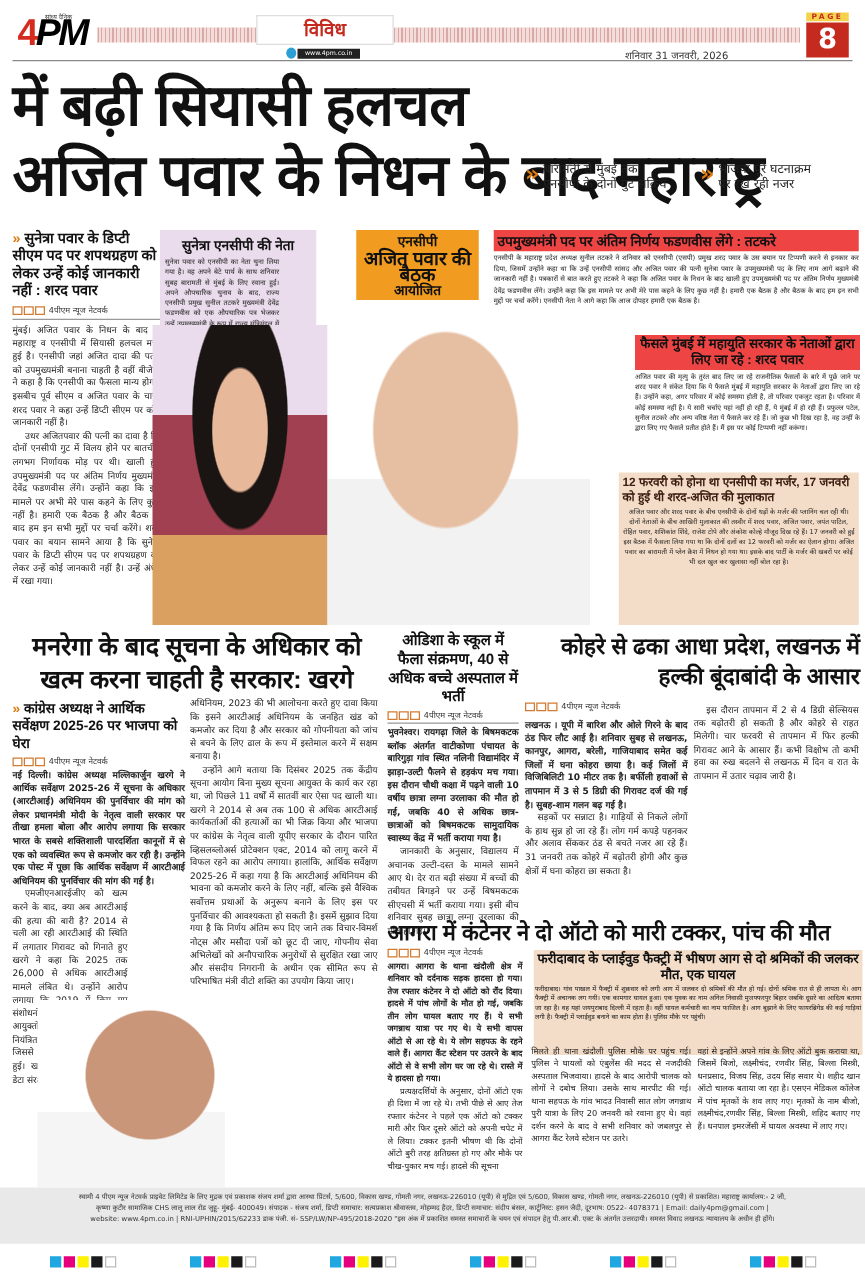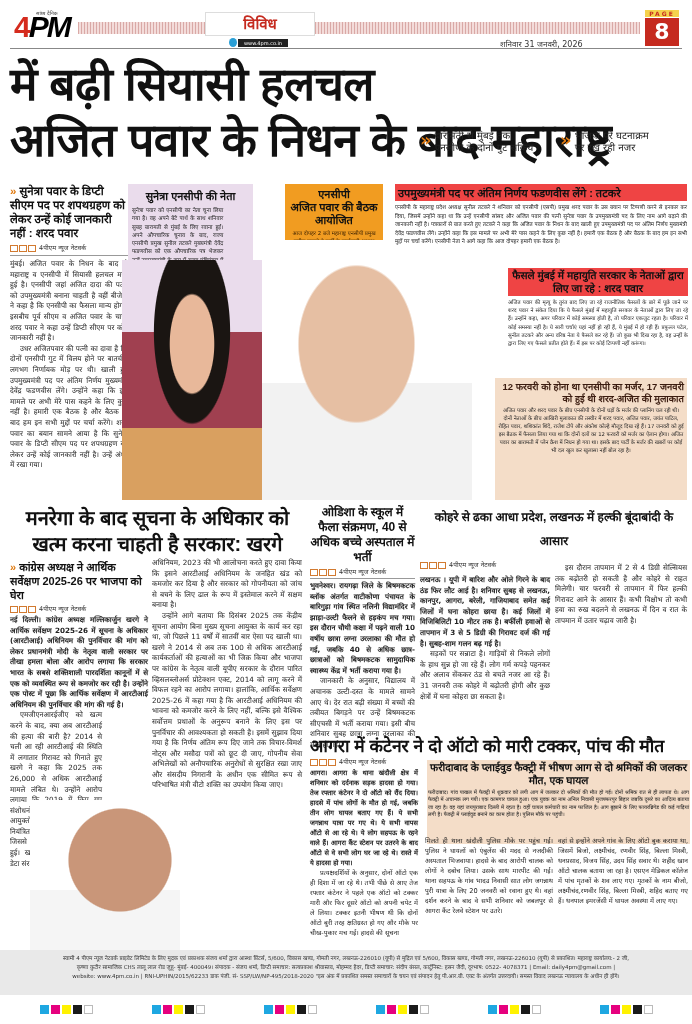--- a/index.html
+++ b/index.html
@@ -81,39 +81,39 @@
 </div>
 
 <div class="abs box-pink" style="left:128px;top:184px;width:125px;height:316px;padding:4px">
   <div class="sub-h" style="font-size:11px;text-align:center">सुनेत्रा एनसीपी की नेता</div>
   <div class="body-t" style="font-size:5.6px;line-height:8.3px;margin-top:3px;width:78%">सुनेत्रा पवार को एनसीपी का नेता चुना लिया गया है। वह अपने बेटे पार्थ के साथ शनिवार सुबह बारामती से मुंबई के लिए रवाना हुईं। अपने औपचारिक चुनाव के बाद, राज्य एनसीपी प्रमुख सुनील तटकरे मुख्यमंत्री देवेंद्र फडणवीस को एक औपचारिक पत्र भेजकर उन्हें उपमुख्यमंत्री के रूप में राज्य मंत्रिमंडल में शामिल करने का अनुरोध करेंगे। तटकरे ने राज्य विधानसभा के 40 और राज्य विधान परिषद के 9 विधायकों सहित सभी पार्टी विधायकों को बैठक में शामिल होने का अनुरोध किया है।</div>
 </div>
 <div class="abs photo-woman"></div>
 
 <div class="abs box-orange" style="left:285px;top:184px;width:98px;height:170px;padding:4px;text-align:center">
   <div class="sub-h" style="font-size:11px;line-height:13px">एनसीपी</div>
-  <div class="sub-h" style="font-size:11px;line-height:13px">अजित पवार की बैठक</div>
+  <div class="sub-h" style="font-size:15px;line-height:13px">अजित पवार की बैठक</div>
   <div class="sub-h" style="font-size:11px;line-height:13px">आयोजित</div>
   <div class="body-t" style="font-size:5.4px;line-height:8px;text-align:center;margin-top:2px;color:#3a2000">आज दोपहर 2 बजे महाराष्ट्र एनसीपी प्रमुख सुनील तटकरे ने पार्टी के कार्यकारी अध्यक्ष प्रफुल्ल पटेल से मुलाकात के बाद पत्रकारों को बताया कि शनिवार को नया नेता के चुनाव के लिए विधायक दल की बैठक बुलाई गई। सुनेत्रा पवार द्वारा नई जिम्मेदारी स्वीकार करने की संभावना है। उन्होंने कहा कि पार्टी कार्यकर्ताओं की भावना के अनुरूप फैसला लिया जाएगा। वह पार्टी कार्यालय में उपस्थित थे।</div>
 </div>
 
 <div class="abs photo-man"></div>
 
 <div class="abs" style="left:395px;top:184px;width:292px">
   <div class="sub-h box-grey" style="font-size:11px;padding:1px 3px">उपमुख्यमंत्री पद पर अंतिम निर्णय फडणवीस लेंगे : तटकरे</div>
   <div class="body-t" style="font-size:5.5px;line-height:8.5px;margin-top:2px">एनसीपी के महाराष्ट्र प्रदेश अध्यक्ष सुनील तटकरे ने शनिवार को एनसीपी (एसपी) प्रमुख शरद पवार के उस बयान पर टिप्पणी करने से इनकार कर दिया, जिसमें उन्होंने कहा था कि उन्हें एनसीपी सांसद और अजित पवार की पत्नी सुनेत्रा पवार के उपमुख्यमंत्री पद के लिए नाम आगे बढ़ाने की जानकारी नहीं है। पत्रकारों से बात करते हुए तटकरे ने कहा कि अजित पवार के निधन के बाद खाली हुए उपमुख्यमंत्री पद पर अंतिम निर्णय मुख्यमंत्री देवेंद्र फडणवीस लेंगे। उन्होंने कहा कि इस मामले पर अभी मेरे पास कहने के लिए कुछ नहीं है। हमारी एक बैठक है और बैठक के बाद हम इन सभी मुद्दों पर चर्चा करेंगे। एनसीपी नेता ने आगे कहा कि आज दोपहर हमारी एक बैठक है।</div>
 </div>
 
 <div class="abs" style="left:508px;top:268px;width:180px">
   <div class="sub-h box-grey" style="font-size:10.5px;line-height:13px;text-align:center;padding:1px">फैसले मुंबई में महायुति सरकार के नेताओं द्वारा लिए जा रहे : शरद पवार</div>
   <div class="body-t" style="font-size:5.4px;line-height:8.2px;margin-top:2px">अजित पवार की मृत्यु के तुरंत बाद लिए जा रहे राजनीतिक फैसलों के बारे में पूछे जाने पर शरद पवार ने संकेत दिया कि ये फैसले मुंबई में महायुति सरकार के नेताओं द्वारा लिए जा रहे हैं। उन्होंने कहा, अगर परिवार में कोई समस्या होती है, तो परिवार एकजुट रहता है। परिवार में कोई समस्या नहीं है। ये सारी चर्चाएं यहां नहीं हो रही हैं, ये मुंबई में हो रही हैं। प्रफुल्ल पटेल, सुनील तटकरे और अन्य वरिष्ठ नेता ये फैसले कर रहे हैं। जो कुछ भी दिख रहा है, वह उन्हीं के द्वारा लिए गए फैसले प्रतीत होते हैं। मैं इस पर कोई टिप्पणी नहीं करूंगा।</div>
 </div>
 
 <div class="abs box-peach" style="left:495px;top:378px;width:192px;height:122px;padding:3px">
-  <div class="sub-h" style="font-size:9.5px;line-height:12px;text-align:right;color:#3b1c10">12 फरवरी को होना था एनसीपी का मर्जर, 17 जनवरी को हुई थी शरद-अजित की मुलाकात</div>
+  <div class="sub-h" style="font-size:9.5px;line-height:12px;text-align:left;color:#3b1c10">12 फरवरी को होना था एनसीपी का मर्जर, 17 जनवरी को हुई थी शरद-अजित की मुलाकात</div>
   <div class="body-t" style="font-size:5.3px;line-height:7.9px;margin-top:2px;text-align:center">अजित पवार और शरद पवार के बीच एनसीपी के दोनों धड़ों के मर्जर की प्लानिंग चल रही थी। दोनों नेताओं के बीच आखिरी मुलाकात की तस्वीर  में शरद पवार, अजित पवार, जयंत पाटिल, रोहित पवार, शशिकांत शिंदे, राजेश टोपे और अंकोश कोल्हे मौजूद दिख रहे हैं। 17 जनवरी को हुई इस बैठक में फैसला लिया गया था कि दोनों दलों का 12 फरवरी को मर्जर का ऐलान होगा। अजित पवार का बारामती में प्लेन क्रैश में निधन हो गया था। इसके बाद पार्टी के मर्जर की खबरों पर कोई भी दल खुल कर खुलासा नहीं बोल रहा है।</div>
 </div>
 
 <div class="abs sub-h" style="left:10px;top:505px;width:295px;font-size:20px;line-height:26px;text-align:center">मनरेगा के बाद सूचना के अधिकार को खत्म करना चाहती है सरकार: खरगे</div>
 <div class="abs" style="left:10px;top:560px;width:138px">
   <div class="sub-h" style="font-size:11px;line-height:14px"><span style="color:#e07a10">» </span><span>कांग्रेस अध्यक्ष ने आर्थिक सर्वेक्षण 2025-26 पर भाजपा को घेरा</span></div>
   <div class="byline" style="margin-top:2px"><span class="sq"></span><span class="sq"></span><span class="sq"></span> <span>4पीएम न्यूज नेटवर्क</span></div>
   <div class="body-t" style="font-weight:bold;margin-top:2px">नई दिल्ली। कांग्रेस अध्यक्ष मल्लिकार्जुन खरगे ने आर्थिक सर्वेक्षण 2025-26 में सूचना के अधिकार (आरटीआई) अधिनियम की पुनर्विचार की मांग को लेकर प्रधानमंत्री मोदी के नेतृत्व वाली सरकार पर तीखा हमला बोला और आरोप लगाया कि सरकार भारत के सबसे शक्तिशाली पारदर्शिता कानूनों में से एक को व्यवस्थित रूप से कमजोर कर रही है। उन्होंने एक पोस्ट में पूछा कि आर्थिक सर्वेक्षण में आरटीआई अधिनियम की पुनर्विचार की मांग की गई है।</div>
   <div class="body-t" style="text-indent:10px;width:92px">एमजीएनआरईजीए को खत्म करने के बाद, क्या अब आरटीआई की हत्या की बारी है? 2014 से चली आ रही आरटीआई की स्थिति में लगातार गिरावट को गिनाते हुए खरगे ने कहा कि 2025 तक 26,000 से अधिक आरटीआई मामले लंबित थे। उन्होंने आरोप लगाया कि 2019 में किए गए संशोधनों ने केंद्र सरकार को सूचना आयुक्तों के कार्यकाल और वेतन को नियंत्रित करने की अनुमति दी, जिससे उनकी स्वतंत्रता कमजोर हुई। खरगे ने डिजिटल व्यक्तिगत डेटा संरक्षण</div>
 </div>
@@ -124,21 +124,21 @@
 <div class="abs photo-khar"></div>
 
 <div class="abs" style="left:310px;top:505px;width:105px">
   <div class="sub-h" style="font-size:12px;line-height:15px;text-align:center">ओडिशा के स्कूल में फैला संक्रमण, 40 से अधिक बच्चे अस्पताल में भर्ती</div>
   <div class="byline" style="margin-top:2px"><span class="sq"></span><span class="sq"></span><span class="sq"></span> <span>4पीएम न्यूज नेटवर्क</span></div>
   <div class="hline" style="margin:2px 0"></div>
   <div class="body-t" style="font-weight:bold">भुवनेश्वर। रायगढ़ा जिले के बिषमकटक ब्लॉक अंतर्गत वाटीकोणा पंचायत के बारिगुड़ा गांव स्थित नलिनी विद्यामंदिर में झाड़ा-उल्टी फैलने से हड़कंप मच गया। इस दौरान चौथी कक्षा में पढ़ने वाली 10 वर्षीय छात्रा लग्ना उरलाका की मौत हो गई, जबकि 40 से अधिक छात्र-छात्राओं को बिषमकटक सामुदायिक स्वास्थ्य केंद्र में भर्ती कराया गया है।</div>
   <div class="body-t" style="text-indent:10px">जानकारी के अनुसार, विद्यालय में अचानक उल्टी-दस्त के मामले सामने आए थे। देर रात बढ़ी संख्या में बच्चों की तबीयत बिगड़ने पर उन्हें बिषमकटक सीएचसी में भर्ती कराया गया। इसी बीच शनिवार सुबह छात्रा लग्ना उरलाका की मौत हो गई।</div>
 </div>
 
-<div class="abs sub-h" style="left:420px;top:505px;width:268px;font-size:12px;line-height:24px;text-align:center">कोहरे से ढका आधा प्रदेश, लखनऊ में हल्की बूंदाबांदी के आसार</div>
+<div class="abs sub-h" style="left:420px;top:505px;width:268px;font-size:18px;line-height:24px;text-align:right">कोहरे से ढका आधा प्रदेश, लखनऊ में हल्की बूंदाबांदी के आसार</div>
 <div class="abs" style="left:420px;top:560px;width:130px">
   <div class="byline"><span class="sq"></span><span class="sq"></span><span class="sq"></span> <span>4पीएम न्यूज नेटवर्क</span></div>
   <div class="body-t" style="font-weight:bold;margin-top:6px">लखनऊ । यूपी में बारिश और ओले गिरने के बाद ठंड फिर लौट आई है। शनिवार सुबह से लखनऊ, कानपुर, आगरा, बरेली, गाजियाबाद समेत कई जिलों में घना कोहरा छाया है। कई जिलों में विजिबिलिटी 10 मीटर तक है। बर्फीली हवाओं से तापमान में 3 से 5 डिग्री की गिरावट दर्ज की गई है। सुबह-शाम गलन बढ़ गई है।</div>
   <div class="body-t" style="text-indent:10px">सड़कों पर सन्नाटा है। गाड़ियों से निकले लोगों के हाथ सुन्न हो जा रहे हैं। लोग गर्म कपड़े पहनकर और अलाव सेंककर ठंड से बचते नजर आ रहे हैं। 31 जनवरी तक कोहरे में बढ़ोतरी होगी और कुछ क्षेत्रों में घना कोहरा छा सकता है।</div>
 </div>
 <div class="abs" style="left:555px;top:563px;width:132px">
   <div class="body-t" style="text-indent:10px">इस दौरान तापमान में 2 से 4 डिग्री सेल्सियस तक बढ़ोतरी हो सकती है और कोहरे से राहत मिलेगी। चार फरवरी से तापमान में फिर हल्की गिरावट आने के आसार हैं। कभी विक्षोभ तो कभी हवा का रुख बदलने से लखनऊ में दिन व रात के तापमान में उतार चढ़ाव जारी है।</div>
 </div>
 
 <div class="abs sub-h" style="left:310px;top:735px;width:380px;font-size:17.5px;line-height:22px">आगरा में कंटेनर ने दो ऑटो को मारी टक्कर, पांच की मौत</div>

